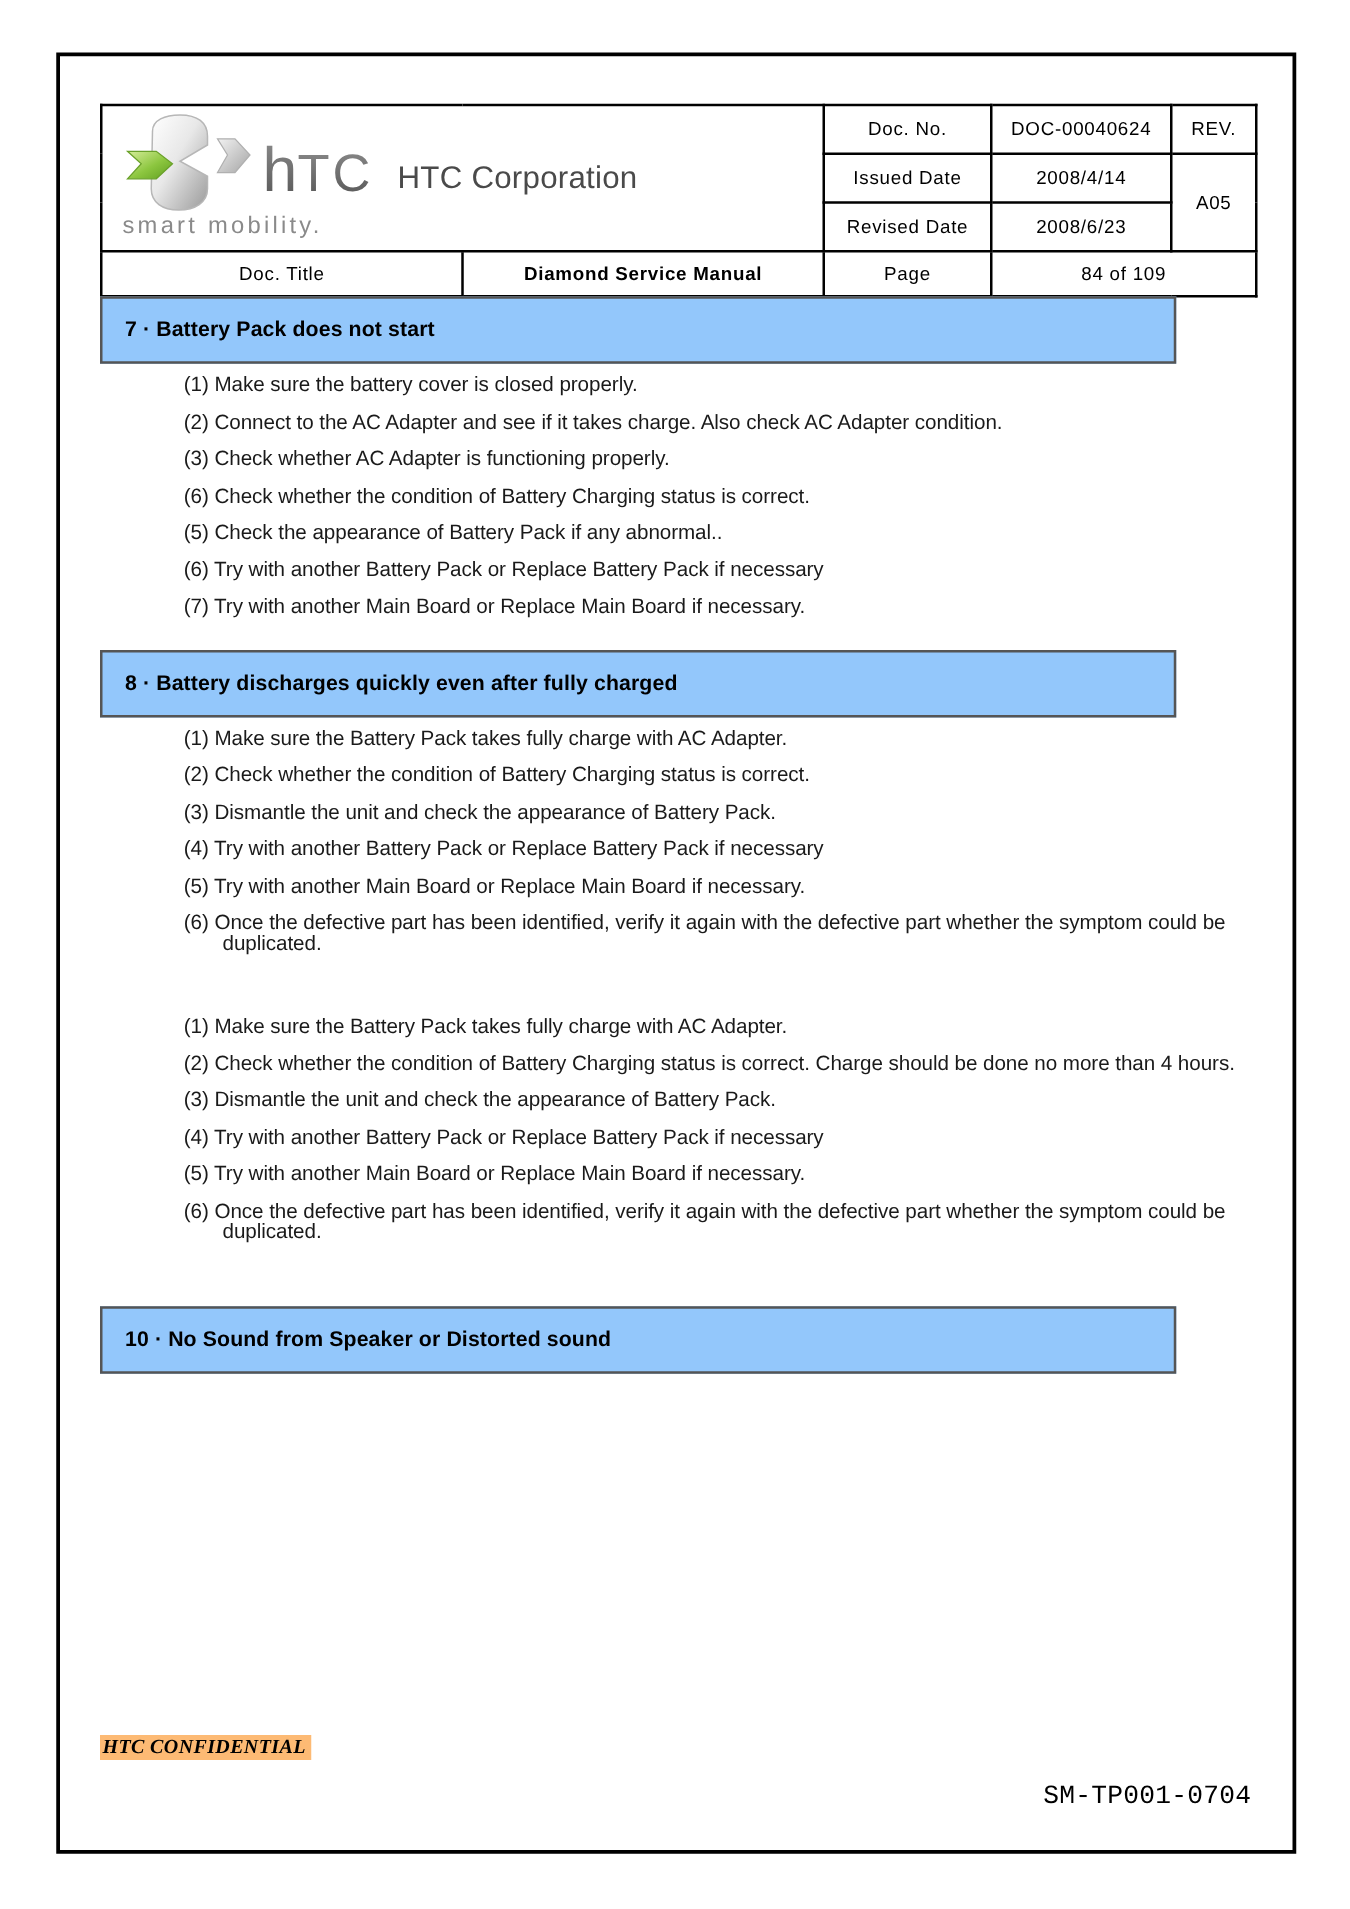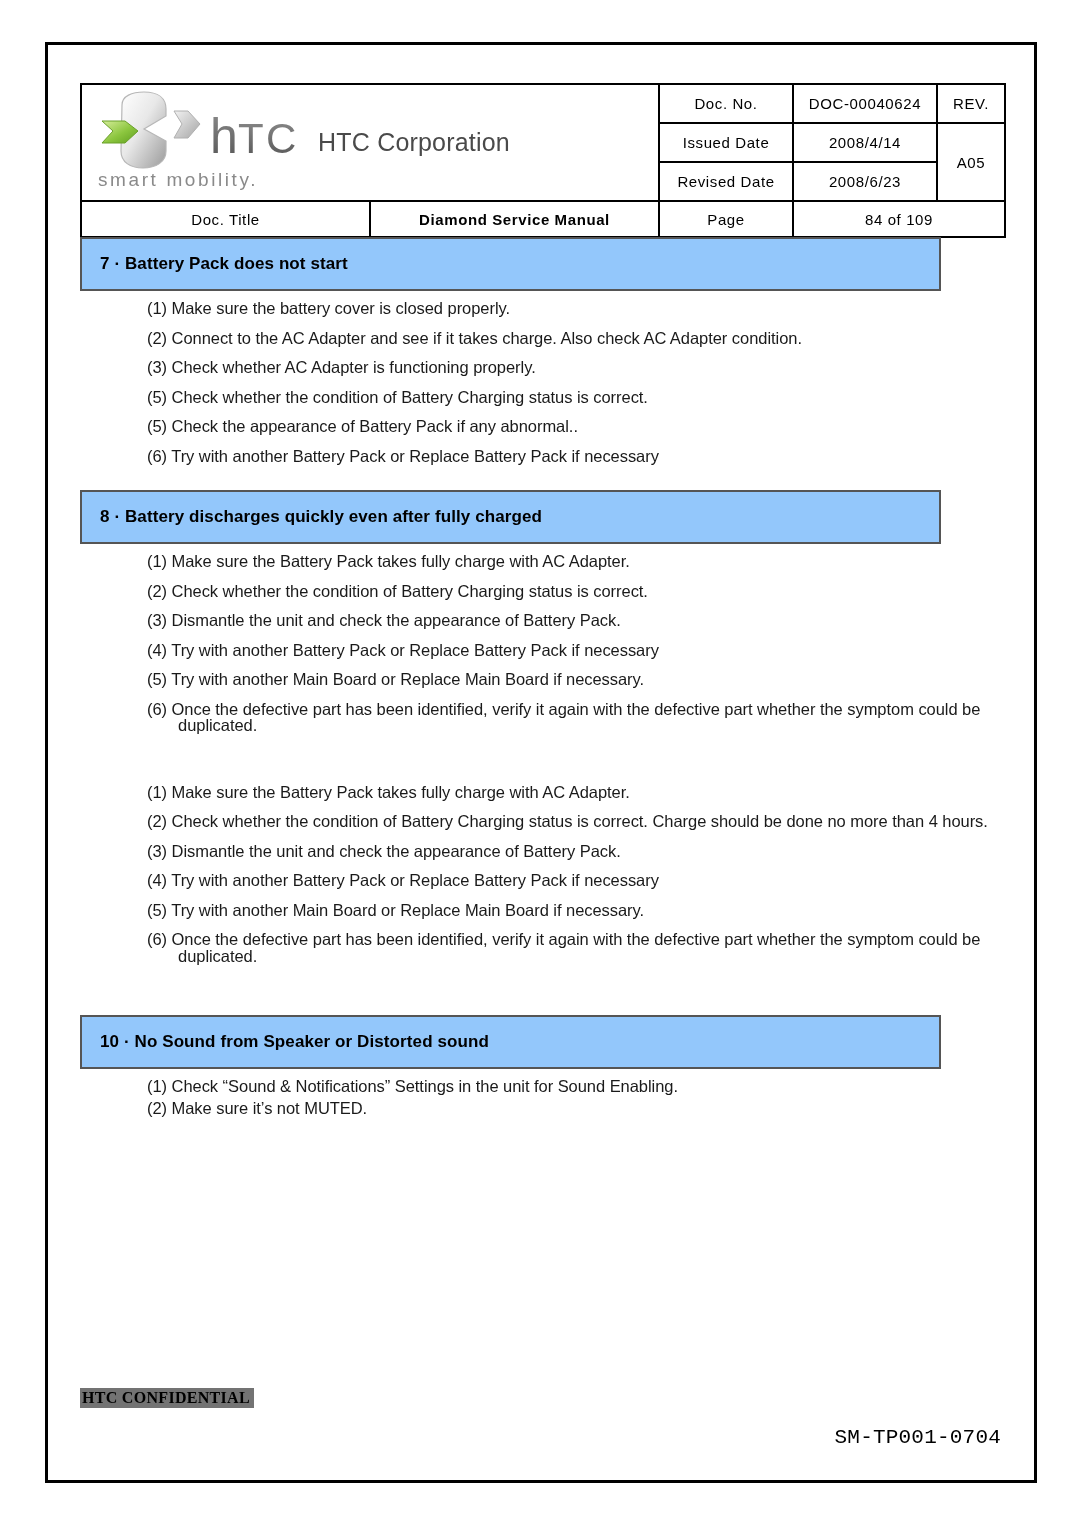--- a/index.html
+++ b/index.html
@@ -142,22 +142,23 @@
 
   .gap-after-7 { height: 13px; }
   .gap-after-8 { height: 37px; }
   .gap-after-9 { height: 38px; }
 
   
   .footer-confidential {
     position: absolute;
     left: 32px;
     top: 1343px;
-    background: #737373;
+    background: #fdba74;
     font-family: "Liberation Serif", serif;
+    font-style: italic;
     font-weight: bold;
     font-size: 16px;
     color: #000000;
     padding: 1px 4px 1px 2px;
     letter-spacing: 0.3px;
   }
   .footer-code {
     position: absolute;
     right: 33px;
     top: 1381px;
@@ -242,23 +243,24 @@
     <div class="content">
 
       <div class="section">
         <div class="section-heading">
           <span class="sh-text">7 · Battery Pack does not start</span>
         </div>
         <ul class="steps">
           <li>(1) Make sure the battery cover is closed properly.</li>
           <li>(2) Connect to the AC Adapter and see if it takes charge. Also check AC Adapter condition.</li>
           <li>(3) Check whether AC Adapter is functioning properly.</li>
-          <li>(5) Check whether the condition of Battery Charging status is correct.</li>
+          <li>(6) Check whether the condition of Battery Charging status is correct.</li>
           <li>(5) Check the appearance of Battery Pack if any abnormal..</li>
           <li>(6) Try with another Battery Pack or Replace Battery Pack if necessary</li>
+          <li>(7) Try with another Main Board or Replace Main Board if necessary.</li>
         </ul>
       </div>
 
       <div class="gap-after-7"></div>
 
       <div class="section">
         <div class="section-heading">
           <span class="sh-text">8 · Battery discharges quickly even after fully charged</span>
         </div>
         <ul class="steps">
@@ -283,24 +285,20 @@
           <li class="wrap-item">(6) Once the defective part has been identified, verify it again with the defective part whether the symptom could be duplicated.</li>
         </ul>
       </div>
 
       <div class="gap-after-9"></div>
 
       <div class="section">
         <div class="section-heading">
           <span class="sh-text">10 · No Sound from Speaker or Distorted sound</span>
         </div>
-        <ul class="steps" style="line-height:1.0">
-          <li style="margin-bottom:5px">(1) Check “Sound &amp; Notifications” Settings in the unit for Sound Enabling.</li>
-          <li style="margin-bottom:0">(2) Make sure it’s not MUTED.</li>
-        </ul>
       </div>
 
     </div>
 
     <div class="footer-confidential">HTC CONFIDENTIAL</div>
     <div class="footer-code">SM-TP001-0704</div>
 
   </div>
 </div>
 

